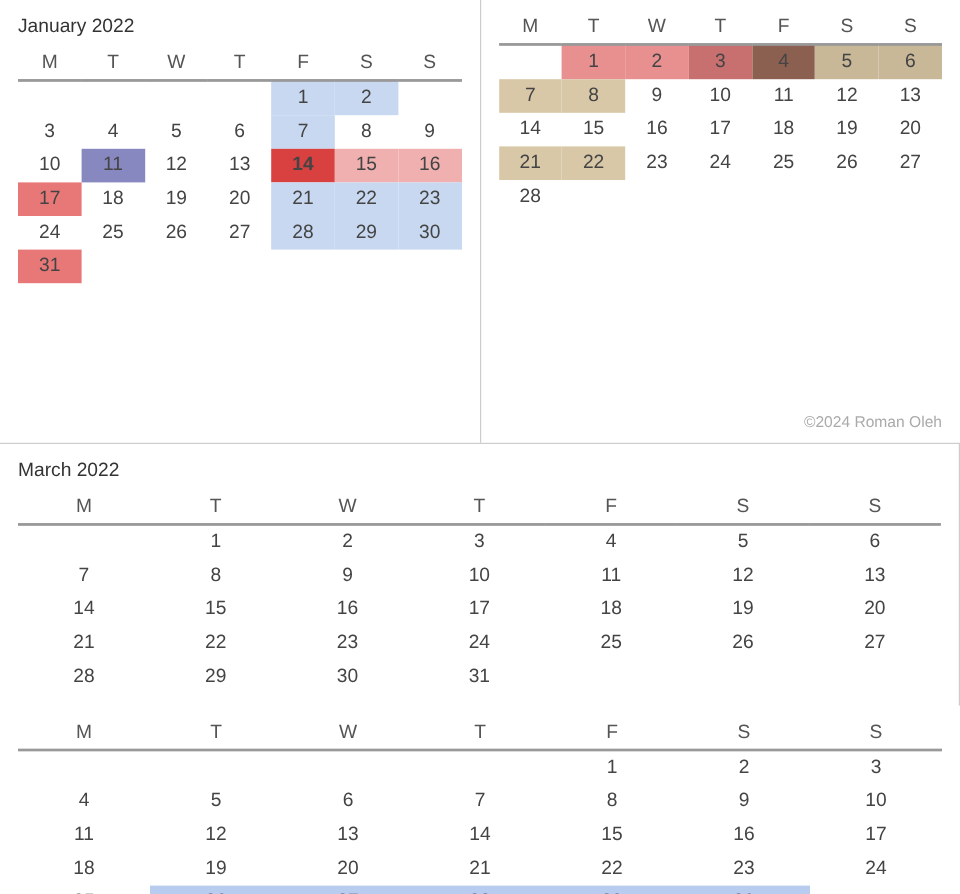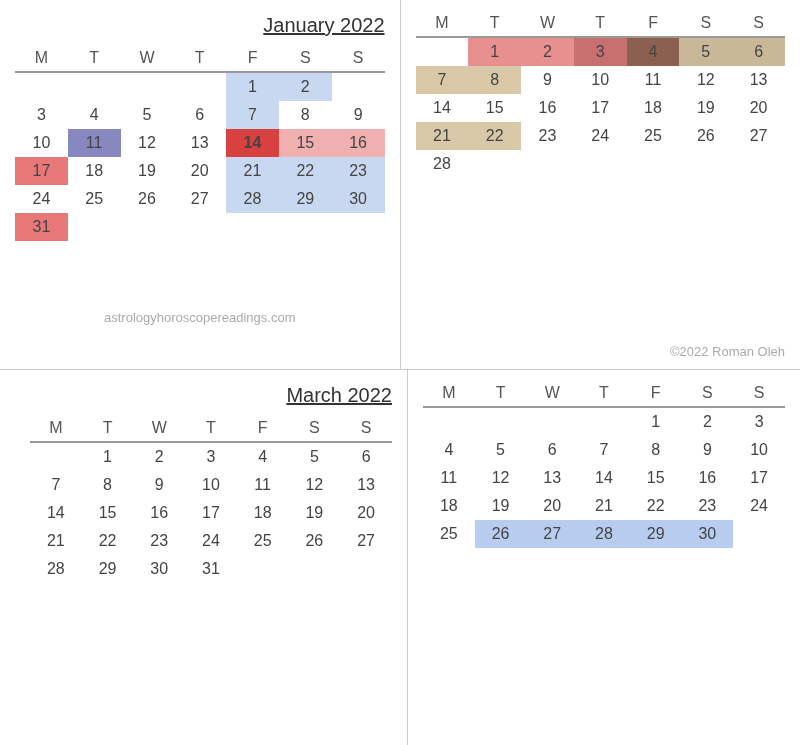--- a/index.html
+++ b/index.html
@@ -14,47 +14,45 @@
 
     .top-half {
       display: flex;
       flex-direction: row;
       height: 370px;
       border-bottom: 1px solid #ccc;
     }
 
     .bottom-half {
       display: flex;
-      flex-direction: row;
+      flex-direction: column;
       height: 375px;
-      margin-left: 15px;
     }
 
     .calendar-section {
       flex: 1;
       padding: 10px 15px;
       position: relative;
     }
 
     .calendar-section:first-child {
       border-right: 1px solid #ccc;
     }
 
     .bottom-half .calendar-section:first-child {
       border-right: 1px solid #ccc;
     }
 
     .month-title {
-      text-align: right;
-      font-size: 20px;
+      text-align: left;
+      font-size: 16px;
       font-weight: normal;
       color: #333;
       margin-bottom: 8px;
       margin-top: 4px;
-      text-decoration: underline;
     }
 
     .cal-table {
       width: 100%;
       border-collapse: collapse;
     }
 
     .cal-table th {
       text-align: center;
       font-weight: normal;
@@ -178,21 +176,20 @@
           <td></td>
           <td></td>
           <td></td>
           <td></td>
           <td></td>
           <td></td>
         </tr>
       </tbody>
     </table>
     <div class="watermark">
-      <div>astrologyhoroscopereadings.com</div>
     </div>
   </div>
 
   <div class="calendar-section">
     <table class="cal-table">
       <thead>
         <tr>
           <th>M</th>
           <th>T</th>
           <th>W</th>
@@ -243,21 +240,21 @@
           <td>28</td>
           <td></td>
           <td></td>
           <td></td>
           <td></td>
           <td></td>
           <td></td>
         </tr>
       </tbody>
     </table>
-    <div class="watermark-right">©2022 Roman Oleh</div>
+    <div class="watermark-right">©2024 Roman Oleh</div>
   </div>
 </div>
 
 <div class="bottom-half">
 
   <div class="calendar-section">
     <div class="month-title">March 2022</div>
     <table class="cal-table">
       <thead>
         <tr>

